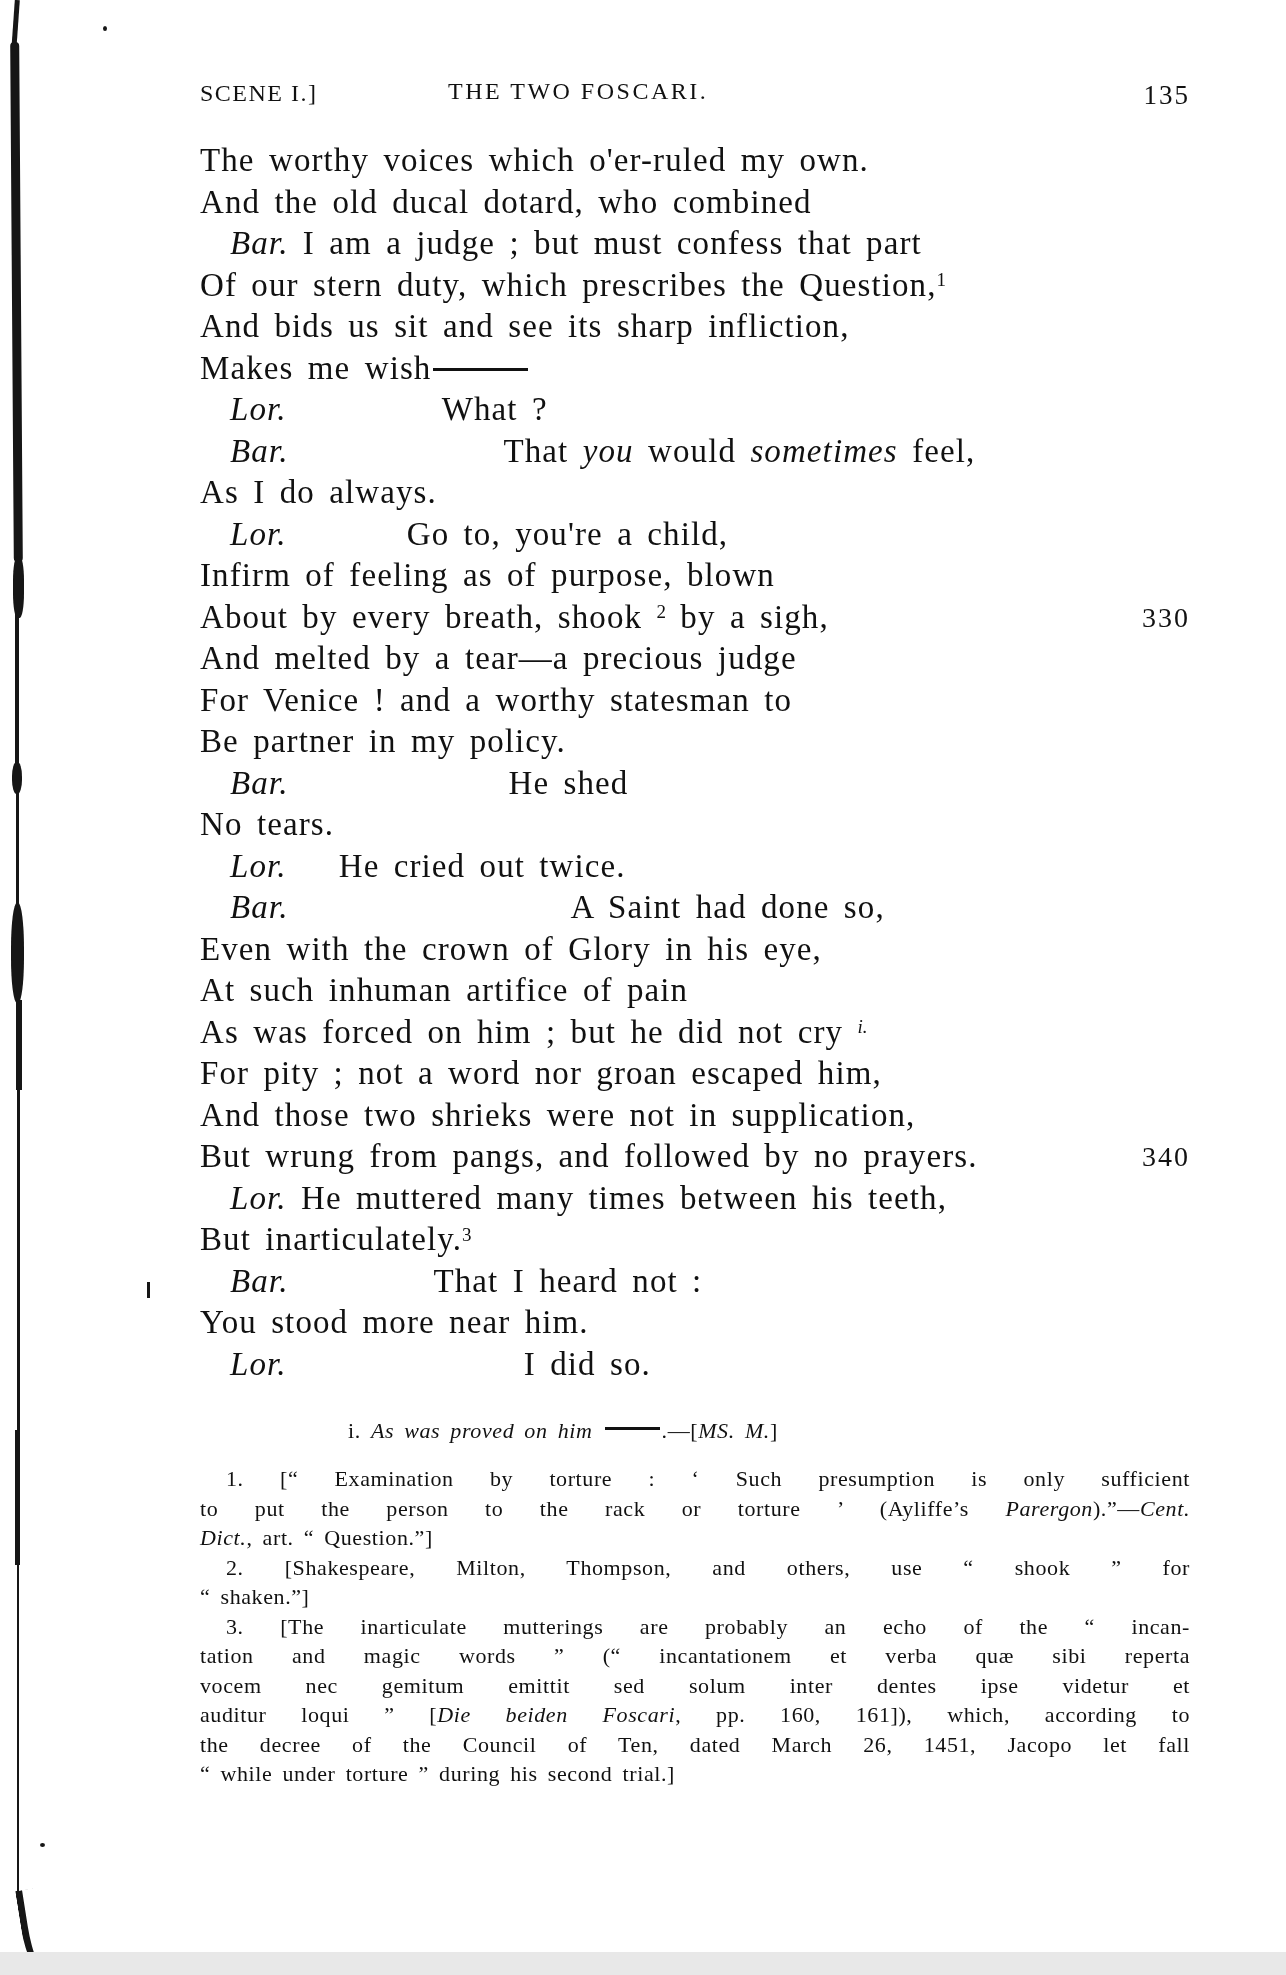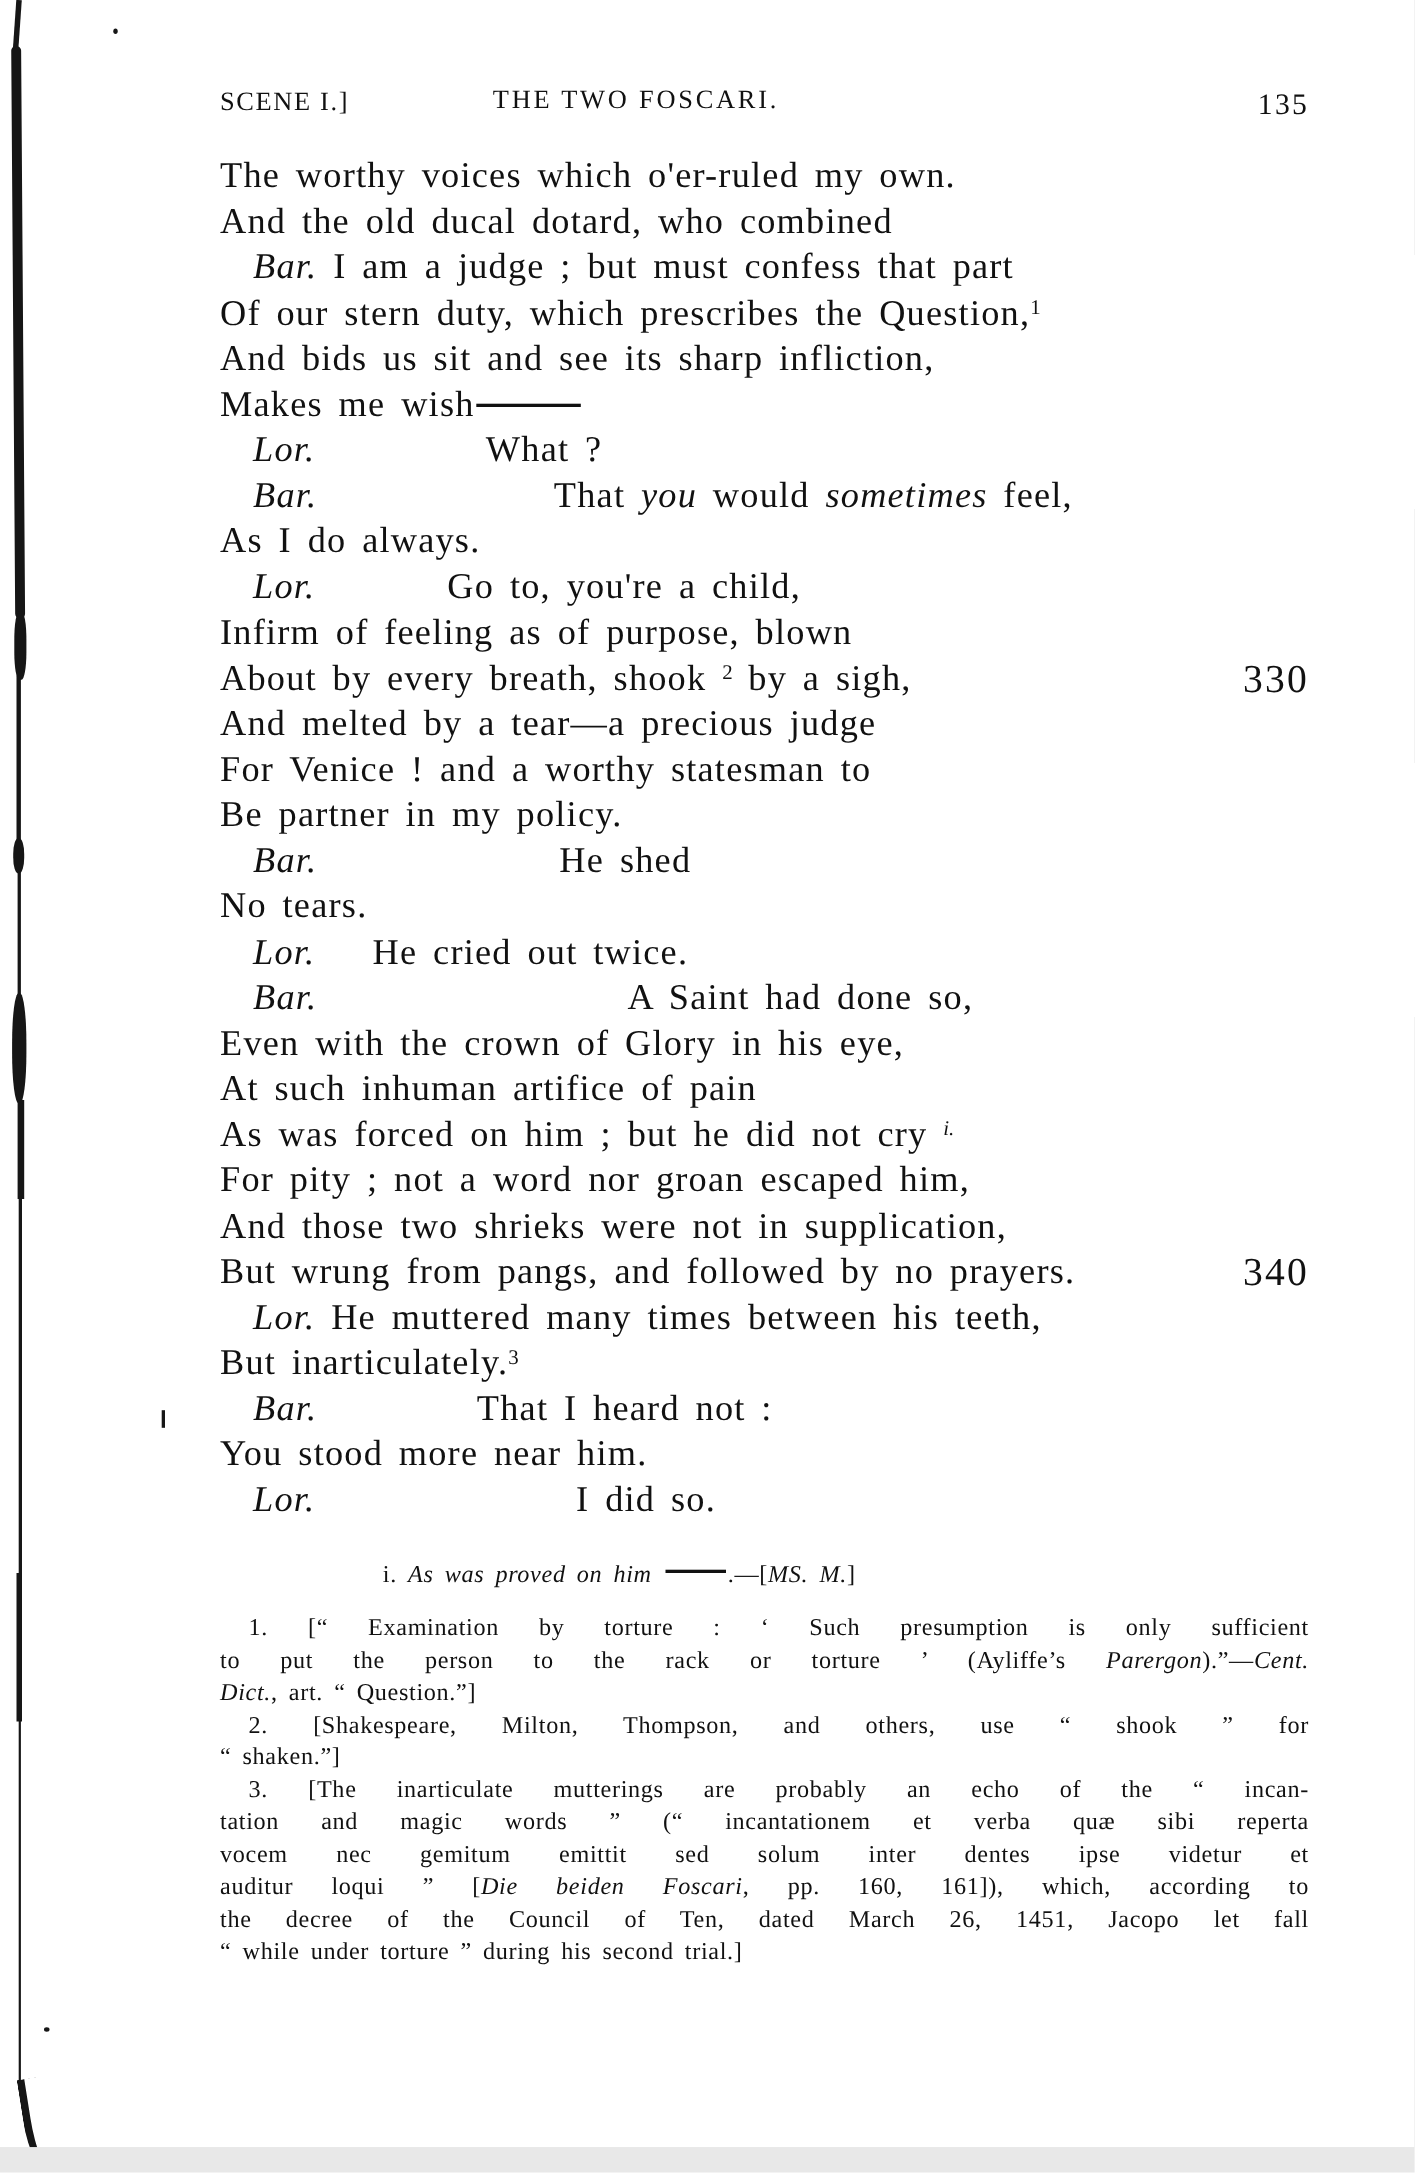--- a/index.html
+++ b/index.html
@@ -21,21 +21,21 @@
   .play{position:absolute;left:200px;top:140px;width:990px;
         font-size:33px;line-height:41.5px;letter-spacing:1.1px;word-spacing:5px;}
   .pline{position:relative;height:41.5px;white-space:nowrap;}
   .pline.ind{padding-left:30px;}
   .i{font-style:italic;margin-top:12px;}
   .r{font-style:normal;}
   .sup{font-size:19px;position:relative;top:-0.5em;letter-spacing:0;}
   .supi{font-size:19px;position:relative;top:-0.5em;font-style:italic;letter-spacing:0;}
   .gap{display:inline-block;height:1px;}
   .dash{display:inline-block;height:3px;background:#111;vertical-align:8px;margin:0 2px;}
-  .lineno{position:absolute;right:0;top:0;font-size:36px;letter-spacing:2px;}
+  .lineno{position:absolute;right:0;top:0;font-size:28px;letter-spacing:2px;}
   
   .fnotes{position:absolute;left:200px;top:1418px;width:990px;}
   .variant{height:40px;font-size:25px;padding-left:148px;letter-spacing:0.8px;word-spacing:3px;}
   .fn-block{margin-top:8px;}
   .fline{position:relative;height:29.5px;font-size:22px;letter-spacing:0.6px;word-spacing:4px;}
   .fline.ind{padding-left:26px;}
   .fline.just{text-align:justify;text-align-last:justify;}
   
   .art{position:absolute;background:#161616;}
   .a-hook{position:absolute;width:26px;height:87px;background:transparent;

